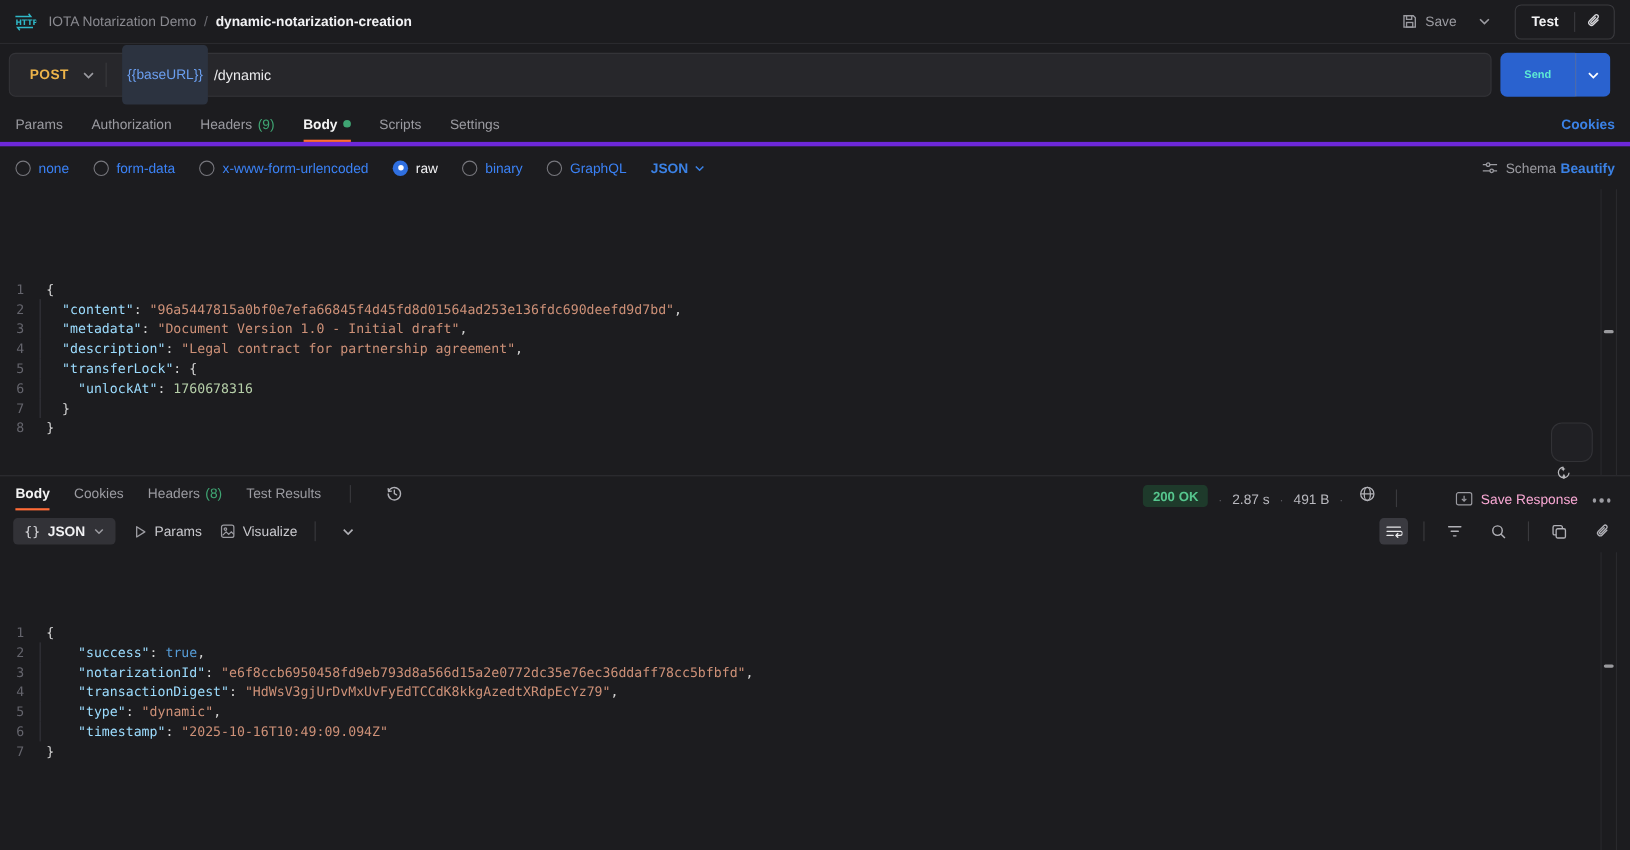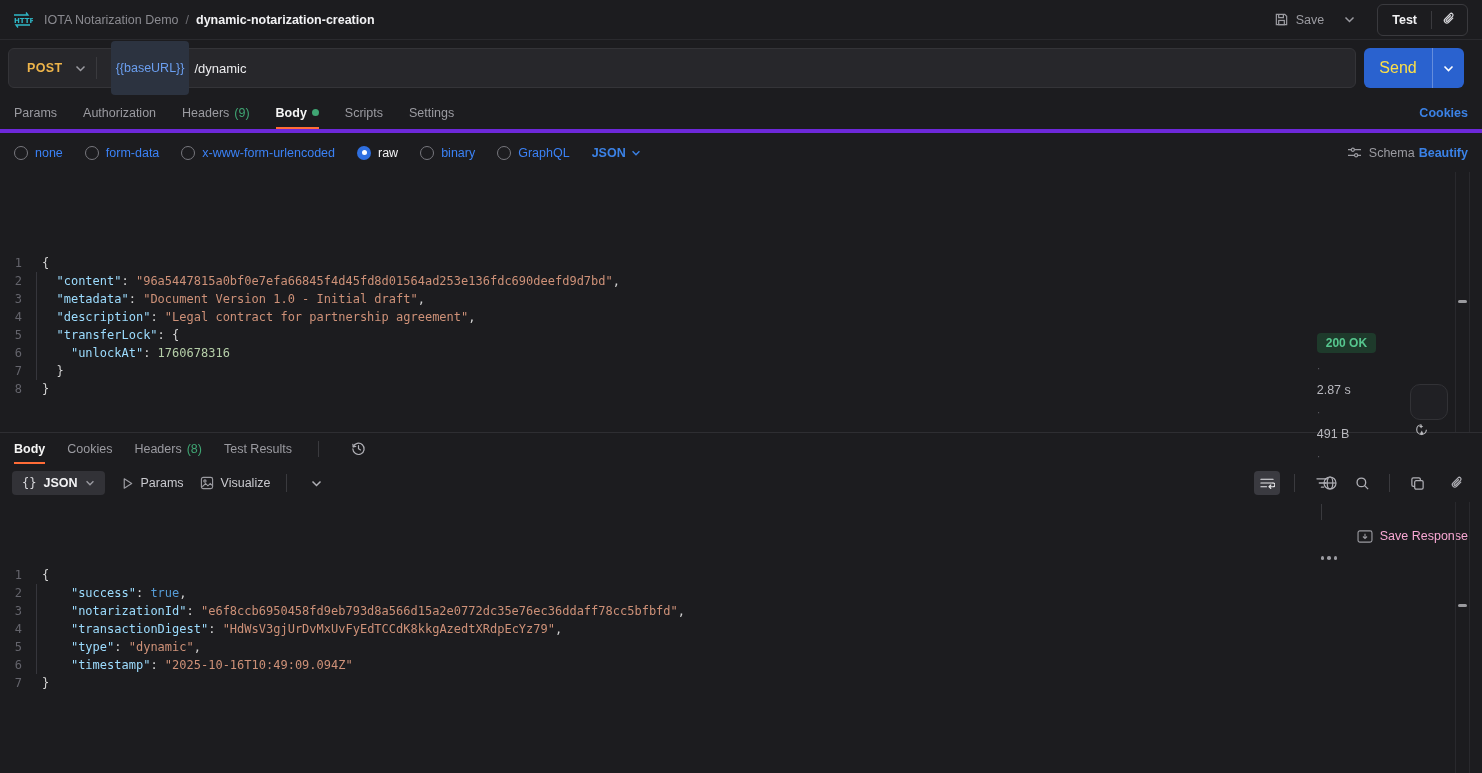--- a/index.html
+++ b/index.html
@@ -31,21 +31,21 @@
   
   .url-row { height:56px; flex:none; display:flex; align-items:center; padding:0 18px 0 8px; gap:8px; }
   .url-container { flex:1; display:flex; align-items:center; height:40px; background:#27272b; border:1px solid #343438; border-radius:6px; }
   .method { color:var(--method-yellow,#edb44a); font-weight:700; font-size:12.5px; letter-spacing:.4px; padding:0 12px 0 18px; cursor:pointer; }
   .method-caret { color:#9b9ba1; margin-right:10px; cursor:pointer; }
   .url-divider { width:1px; height:22px; background:#3a3a3e; margin-right:14px; }
   .url-text { display:flex; align-items:center; gap:5px; font-size:13px; flex:1; cursor:text; }
   .url-var { color:#6b9ff0; background:#2c3340; border-radius:4px; padding:20px 5px; font-size:12.5px; }
   .url-path { color:#ececee; }
   .send-group { display:flex; height:40px; flex:none; }
-  .send-main { background:var(--send-blue,#2a62cf); color:#fde047; font-weight:400; font-size:16px; border:0; border-radius:6px 0 0 6px; width:68px; cursor:pointer; }
+  .send-main { background:var(--send-blue,#2a62cf); color:#5eead4; font-weight:700; font-size:10px; border:0; border-radius:6px 0 0 6px; width:68px; cursor:pointer; }
   .send-caret { background:var(--send-blue,#2a62cf); color:#fff; border:0; border-left:1px solid rgba(255,255,255,.28); border-radius:0 6px 6px 0; width:32px; display:grid; place-items:center; cursor:pointer; }
 
   
   .req-tabs { height:37px; flex:none; display:flex; align-items:center; gap:26px; padding:0 14px; border-bottom:4px solid #6d28d9; position:relative; }
   .tab { color:#9b9ba1; cursor:pointer; height:100%; display:flex; align-items:center; gap:5px; position:relative; }
   .tab .count { color:var(--success-green,#3fa573); }
   .tab.active { color:#f5f5f5; font-weight:600; }
   .tab.active::after { content:""; position:absolute; left:0; right:0; bottom:0; height:2px; background:var(--accent-orange,#ff6c37); }
   .mod-dot { width:7px; height:7px; border-radius:50%; background:var(--success-green,#3fa573); }
   .cookies-link { margin-left:auto; color:var(--link-blue,#3b82e6); font-weight:600; cursor:pointer; }
@@ -76,21 +76,21 @@
   .tok-b { color:#569cd6; }
   .tok-p { color:#d4d4d4; }
   .tok-w { color:#d4d4d4; }
   .vtrack { position:absolute; top:0; bottom:0; right:12px; width:15px; border-left:1px solid #29292d; border-right:1px solid #29292d; }
   .vthumb { position:absolute; left:2px; right:2px; height:3px; background:#9a9a9e; border-radius:2px; }
   .postbot { position:absolute; right:34px; bottom:12px; width:38px; height:36px; border:1px solid #323236; border-radius:10px; display:grid; place-items:center; color:#b8b8bc; cursor:pointer; background:#202024; }
 
   
   .resp-header { height:32px; flex:none; display:flex; align-items:center; padding:0 14px; border-top:1px solid #2e2e32; }
   .resp-tabs { display:flex; align-items:center; gap:22px; height:100%; }
-  .resp-meta { margin-left:auto; display:flex; align-items:flex-start; gap:9px;flex-direction:column; }
+  .resp-meta { margin-left:auto; display:flex; align-items:flex-end; gap:9px; }
   .meta-div { width:1px; height:16px; background:#3a3a3e; margin:0 4px; }
   .status-badge { background:#1e3a2b; color:#56c68e; font-weight:600; font-size:12px; padding:3px 9px; border-radius:4px; cursor:pointer; }
   .meta-dot { color:#5c5c62; font-size:11px; }
   .meta-val { color:#b9b9bf; cursor:pointer; }
   .save-resp { display:flex; align-items:center; gap:7px; color:#f9a8d4; cursor:pointer;padding-left:40px; }
   .more-dots { display:flex; gap:3px; padding:4px; cursor:pointer; }
   .more-dots i { width:3.5px; height:3.5px; border-radius:50%; background:#9b9ba1; }
   .hist-btn { display:flex; align-items:center; cursor:pointer; }
 
   

